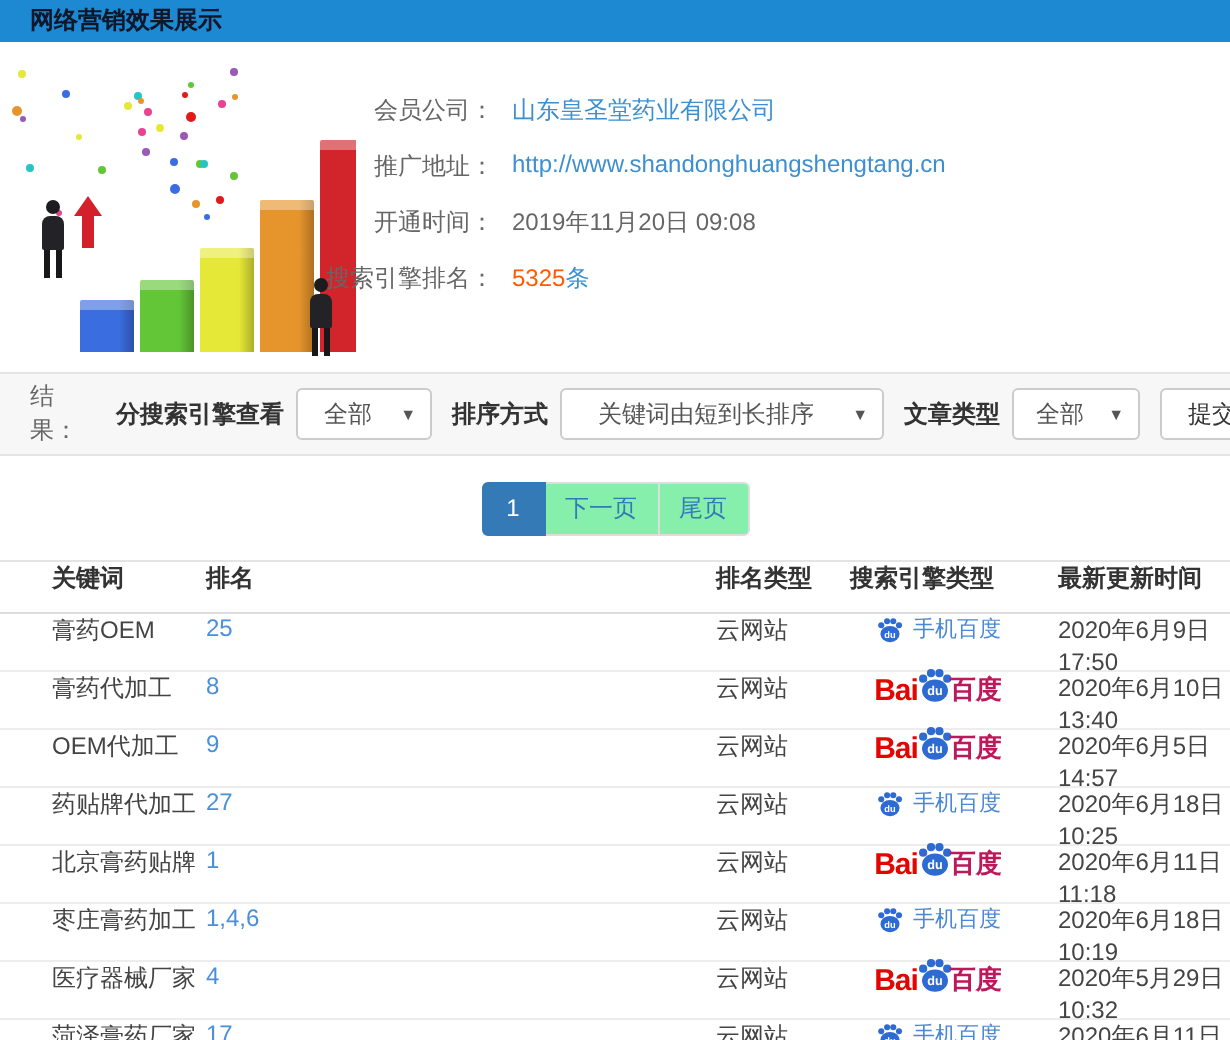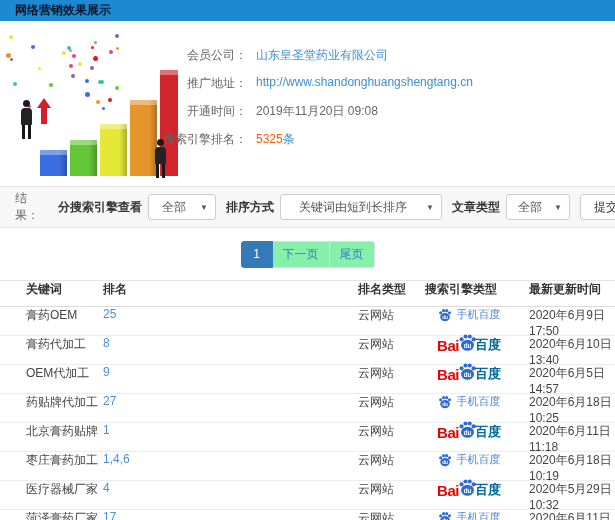--- a/index.html
+++ b/index.html
@@ -80,21 +80,21 @@
   .rank-link { color:#4a90d9; text-decoration:none; cursor:pointer; }
 
   
   .mobile-baidu { display:flex; align-items:center; gap:5px; }
   .mb-paw { position:relative; width:14px; height:14px; display:block; }
   .mb-paw:after { content:""; position:absolute; left:2px; bottom:-3px; width:10px; height:2px; background:#e11a1a; }
   .mb-text { font-size:11px; color:#4a87d5; white-space:nowrap; }
   .baidu-logo { display:flex; align-items:center; }
   .bd-bai { font-size:15px; font-weight:bold; color:#e10601; letter-spacing:-.5px; }
   .bd-paw { width:19px; height:19px; display:block; margin:-5px -2px 0 -1px; }
-  .bd-cn { font-size:13px; font-weight:bold; color:#0369a1; white-space:nowrap; }
+  .bd-cn { font-size:13px; font-weight:bold; color:#be185d; white-space:nowrap; }
 </style>
 </head>
 <body>
 
 <div class="titlebar">
   <span>网络营销效果展示</span>
 </div>
 
 <div class="header">
 

